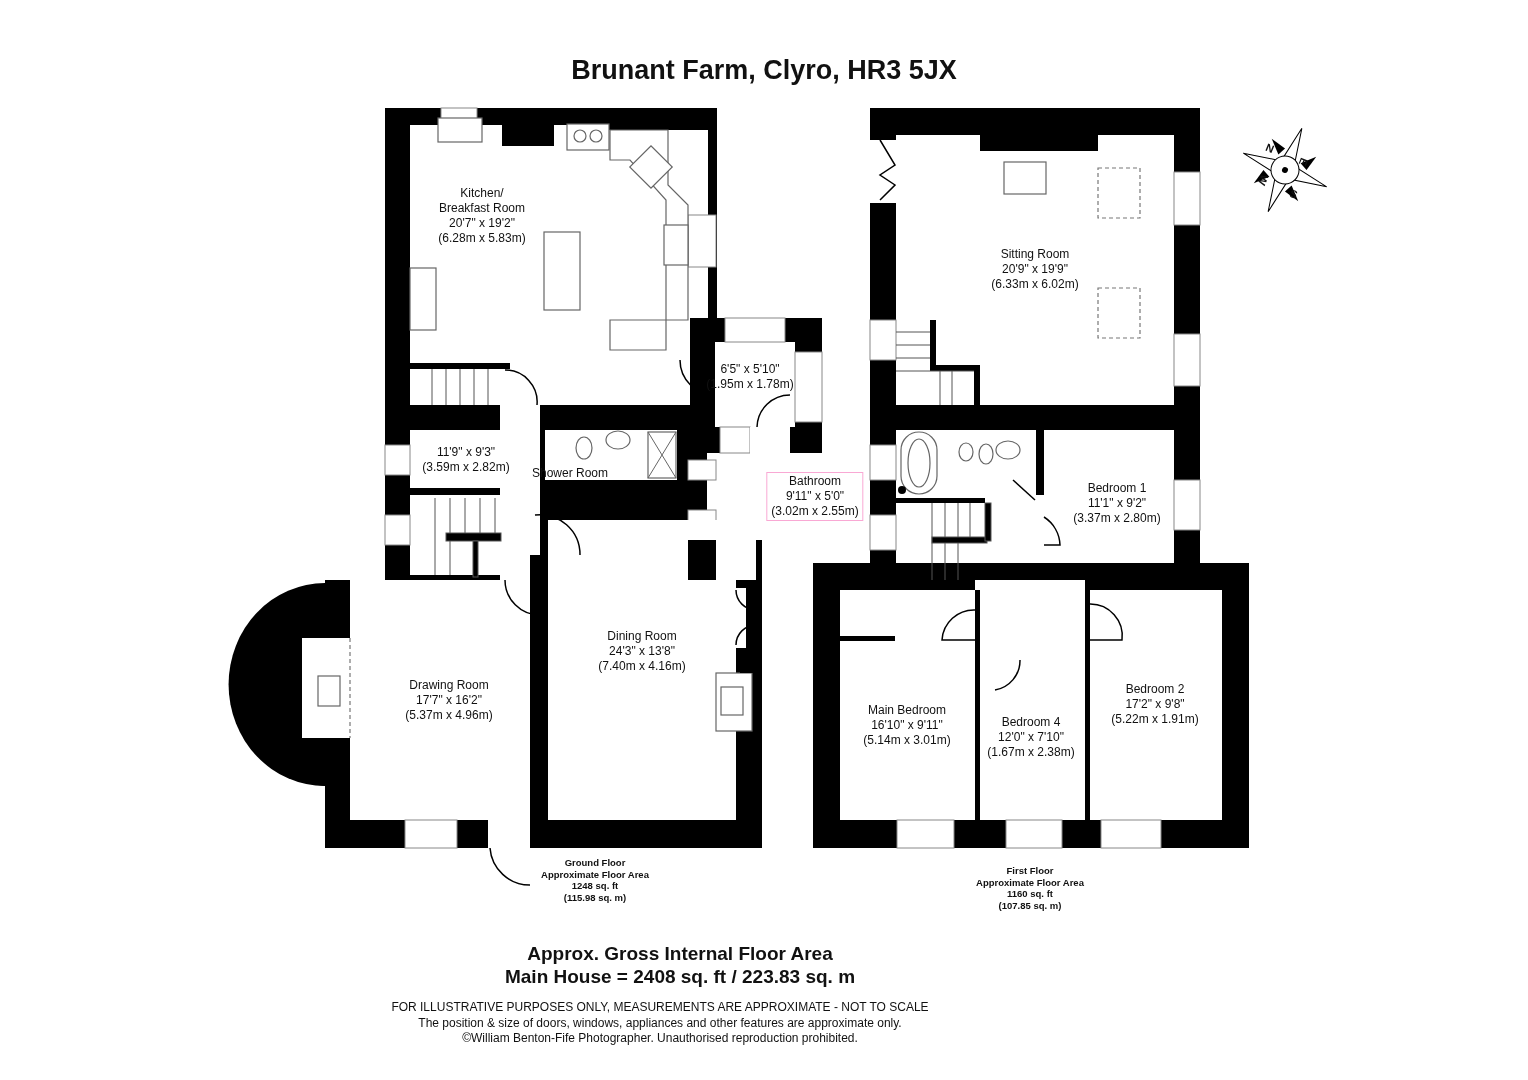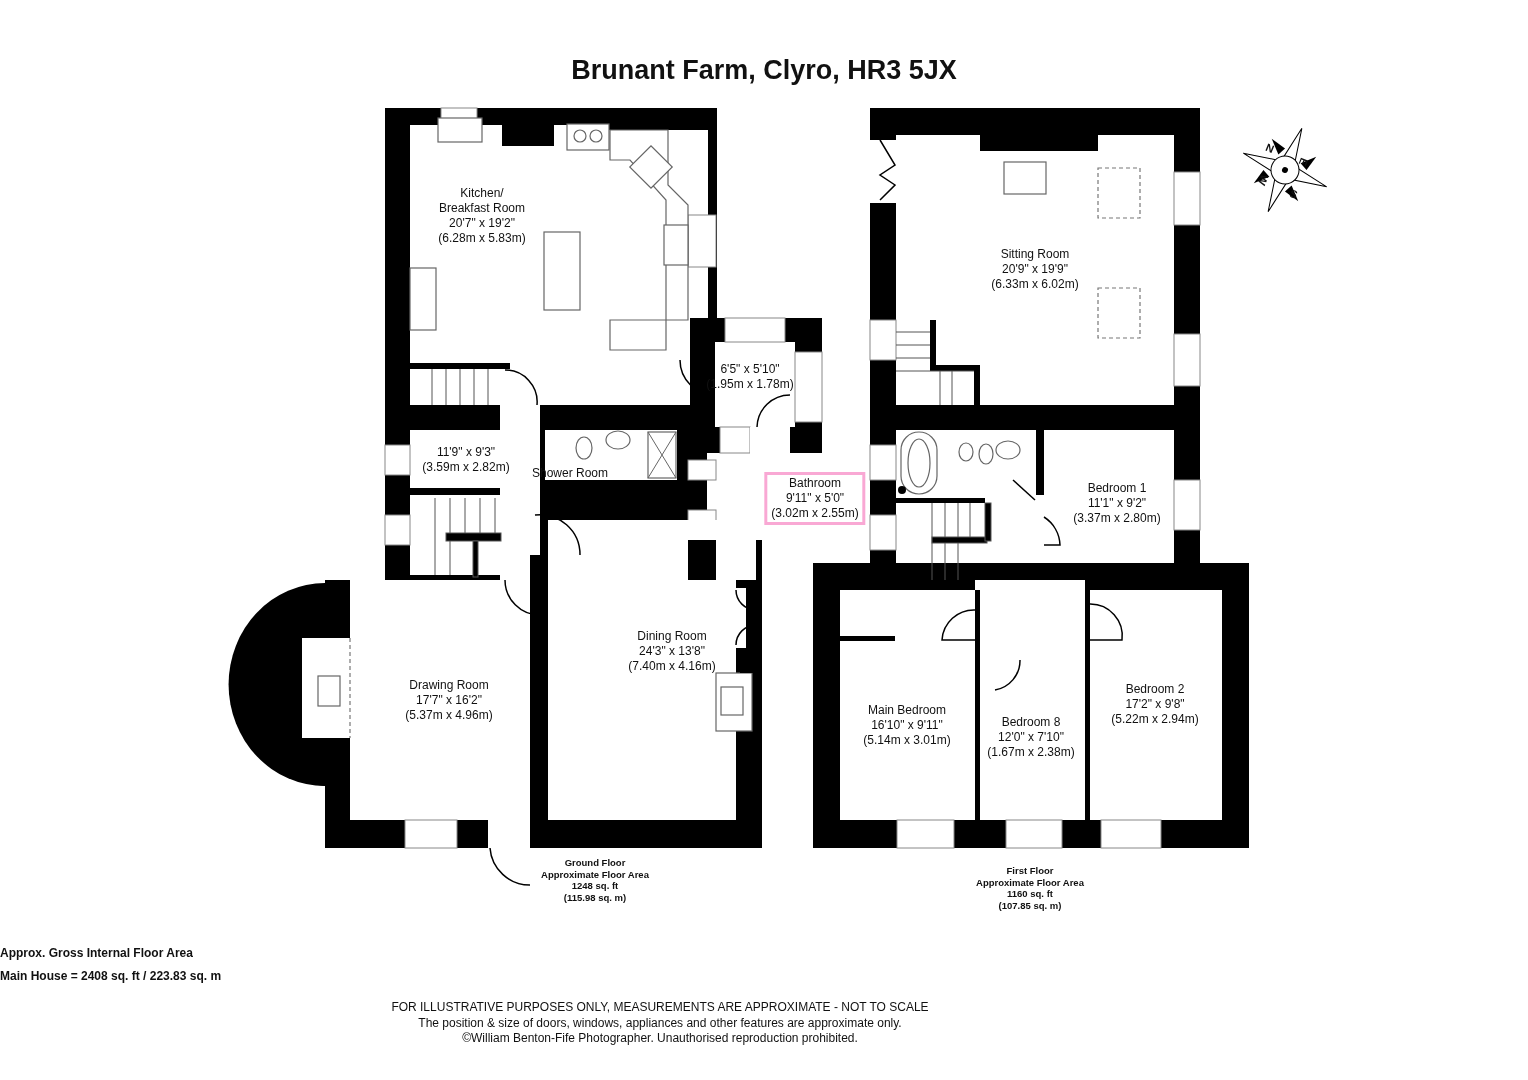--- a/index.html
+++ b/index.html
@@ -7,24 +7,24 @@
   #plan { position:absolute; left:0; top:0; width:1528px; height:1080px; }
   .wall { fill:#000; }
   .floor { fill:#fff; }
   .thin { fill:none; stroke:#000; stroke-width:1.5; }
   .fix { fill:#fff; stroke:#666; stroke-width:1.2; }
   .dash { fill:none; stroke:#777; stroke-width:1.2; stroke-dasharray:4 3; }
   .win { fill:#fff; stroke:#888; stroke-width:1; }
   .label { position:absolute; text-align:center; font-size:12px; line-height:15px; white-space:nowrap; transform:translateX(-50%); }
   .label .nm { font-weight:normal; display:block; }
   .label span { display:block; }
-  .boxed { border:3px solid #f9a8d4; background:#fff; padding:1px 4px; }
+  .boxed { border:1px solid #f9a8d4; background:#fff; padding:1px 4px; }
   .title { position:absolute; left:0; width:1528px; top:55px; text-align:center; font-size:27px; font-weight:bold; }
   .area-lbl { position:absolute; text-align:center; font-size:9.5px; font-weight:bold; line-height:11.5px; transform:translateX(-50%); white-space:nowrap; }
-  .gross { position:absolute; left:0; width:1360px; font-weight:bold; font-size:12px; line-height:23px; }
+  .gross { position:absolute; left:0; width:1360px; text-align:center; font-weight:bold; font-size:19px; line-height:23px; }
   .disc { position:absolute; left:0; width:1320px; text-align:center; font-size:12px; line-height:16px; }
   .compass-txt { font-family:"Liberation Sans", sans-serif; font-size:11px; font-weight:bold; }
 </style>
 </head>
 <body>
 
 <div class="title">Brunant Farm, Clyro, HR3 5JX</div>
 
 <svg id="plan" viewBox="0 0 1528 1080" xmlns="http://www.w3.org/2000/svg">
 
@@ -233,21 +233,21 @@
   <span>(3.59m x 2.82m)</span>
 </div>
 <div class="label" style="left:570px;top:466px">
   <span class="nm">Shower Room</span>
 </div>
 <div class="label" style="left:449px;top:678px">
   <span class="nm">Drawing Room</span>
   <span>17'7" x 16'2"</span>
   <span>(5.37m x 4.96m)</span>
 </div>
-<div class="label" style="left:672px;top:629px">
+<div class="label" style="left:642px;top:629px">
   <span class="nm">Dining Room</span>
   <span>24'3" x 13'8"</span>
   <span>(7.40m x 4.16m)</span>
 </div>
 
 <div class="label" style="left:1035px;top:247px">
   <span class="nm">Sitting Room</span>
   <span>20'9" x 19'9"</span>
   <span>(6.33m x 6.02m)</span>
 </div>
@@ -260,28 +260,28 @@
   <span class="nm">Bedroom 1</span>
   <span>11'1" x 9'2"</span>
   <span>(3.37m x 2.80m)</span>
 </div>
 <div class="label" style="left:907px;top:703px">
   <span class="nm">Main Bedroom</span>
   <span>16'10" x 9'11"</span>
   <span>(5.14m x 3.01m)</span>
 </div>
 <div class="label" style="left:1031px;top:715px">
-  <span class="nm">Bedroom 8</span>
+  <span class="nm">Bedroom 4</span>
   <span>12'0" x 7'10"</span>
   <span>(1.67m x 2.38m)</span>
 </div>
 <div class="label" style="left:1155px;top:682px">
   <span class="nm">Bedroom 2</span>
   <span>17'2" x 9'8"</span>
-  <span>(5.22m x 2.94m)</span>
+  <span>(5.22m x 1.91m)</span>
 </div>
 
 <div class="area-lbl" style="left:595px;top:857px">
   <div>Ground Floor</div>
   <div>Approximate Floor Area</div>
   <div>1248 sq. ft</div>
   <div>(115.98 sq. m)</div>
 </div>
 <div class="area-lbl" style="left:1030px;top:865px">
   <div>First Floor</div>

